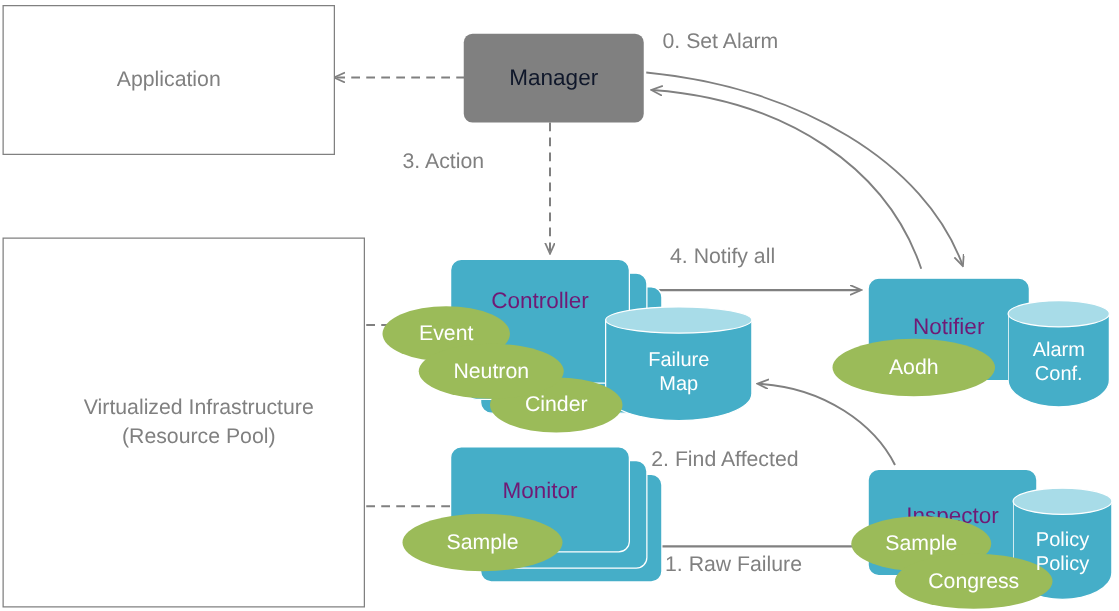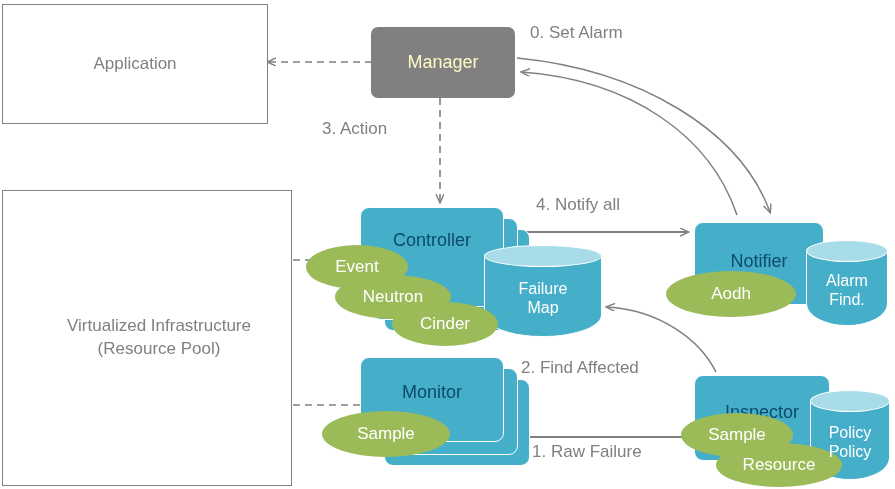--- a/index.html
+++ b/index.html
@@ -7,27 +7,27 @@
   #canvas{position:relative;width:895px;height:489px;background:#ffffff;overflow:hidden;}
 
   .plainbox{
     position:absolute;border:1.5px solid #808080;background:#ffffff;
     display:flex;align-items:center;justify-content:center;text-align:center;
     color:#808080;font-size:17px;line-height:1.35;
   }
   .graybox{
     position:absolute;background:#808080;border-radius:7px;
     display:flex;align-items:center;justify-content:center;
-    color:#fef9c3;font-size:18px;
+    color:#0f172a;font-size:18px;
   }
   .tealbox{
     position:absolute;background:#45AEC8;border-radius:9px;
     border:1.5px solid #ffffff;
     display:flex;align-items:center;justify-content:center;
-    color:#0c4a6e;font-size:18px;
+    color:#701a75;font-size:18px;
   }
   .tealback{
     position:absolute;background:#45AEC8;border-radius:9px;border:1.5px solid #ffffff;
   }
   .ellipse{
     position:absolute;background:#9BBB59;border-radius:50%;
     display:flex;align-items:center;justify-content:center;
     color:#ffffff;font-size:17px;
   }
   .cyl{position:absolute;}
@@ -132,21 +132,21 @@
 
   <div class="tealbox" style="left:694px;top:222px;width:130px;height:83px;align-items:flex-start;padding-top:28px;box-sizing:border-box;">
     <span>Notifier</span>
   </div>
   <div class="cyl" style="left:806px;top:240px;width:82px;height:86px;">
     <div class="body"></div>
     <div class="top"></div>
     <div class="lbl">
       <div>
         <div>Alarm</div>
-        <div>Find.</div>
+        <div>Conf.</div>
       </div>
     </div>
   </div>
   <div class="ellipse" style="left:666px;top:271px;width:130px;height:46px;">
     <span>Aodh</span>
   </div>
 
   <div class="tealbox" style="left:694px;top:375px;width:136px;height:86px;align-items:flex-start;padding-top:26px;box-sizing:border-box;">
     <span>Inspector</span>
   </div>
@@ -157,21 +157,21 @@
       <div>
         <div>Policy</div>
         <div>Policy</div>
       </div>
     </div>
   </div>
   <div class="ellipse" style="left:681px;top:413px;width:112px;height:44px;">
     <span>Sample</span>
   </div>
   <div class="ellipse" style="left:716px;top:443px;width:126px;height:44px;">
-    <span>Resource</span>
+    <span>Congress</span>
   </div>
 
   <div class="lab" style="left:530px;top:23px;">
     <span>0. Set Alarm</span>
   </div>
   <div class="lab" style="left:322px;top:119px;">
     <span>3. Action</span>
   </div>
   <div class="lab" style="left:536px;top:195px;">
     <span>4. Notify all</span>

